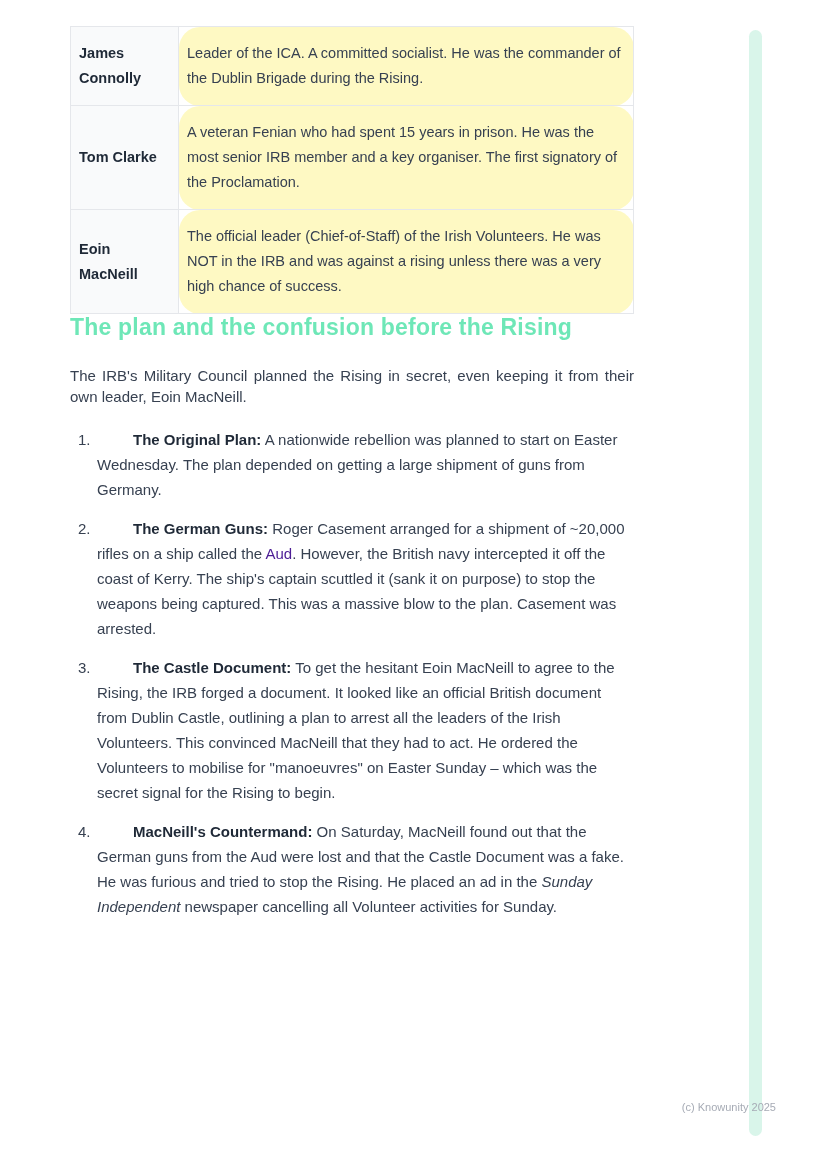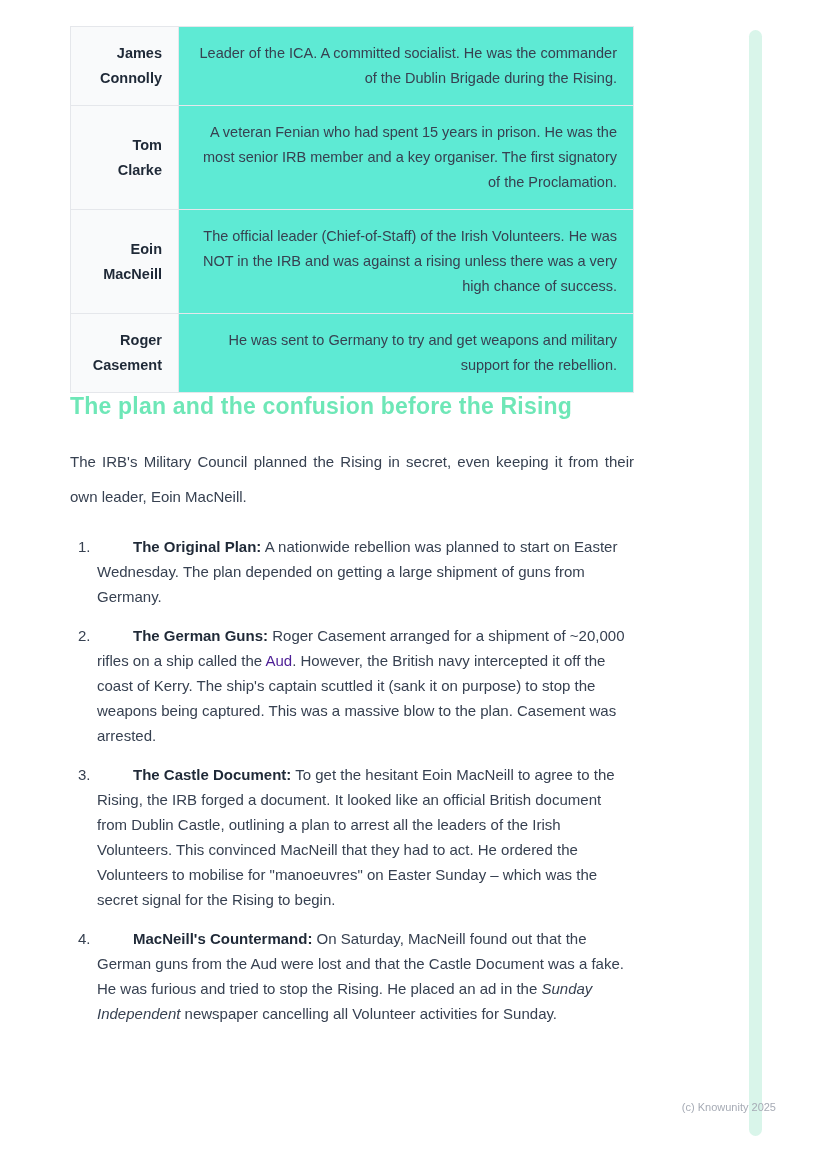--- a/index.html
+++ b/index.html
@@ -33,43 +33,43 @@
   }
   table.leaders-table {
     width: 100%;
     border-collapse: collapse;
     font-size: 14.5px;
     line-height: 25px;
   }
   table.leaders-table td {
     border: 1px solid #e5e7eb;
     vertical-align: middle;
-    padding: 14px 16px;
-    text-align: right;
+    padding: 14px 8px;
   }
   td.name-cell {
     width: 108px;
     background: #f9fafb;
     font-weight: bold;
     color: #1f2937;
   }
   td.desc-cell {
-    background: #5eead4;
+    background: #fef9c3;
     color: #374151;
+    border-radius: 21px;
   }
   h2.section-heading {
     font-size: 23px;
     font-weight: bold;
     color: #6ee7b7;
     letter-spacing: 0.2px;
   }
   p.intro {
     margin-top: 24px;
     font-size: 15px;
-    line-height: 35px;
+    line-height: 21px;
     color: #374151;
     text-align: justify;
   }
   .numbered-list {
     margin-top: 20px;
     padding-left: 8px;
     font-size: 15px;
     line-height: 25px;
     color: #374151;
   }
@@ -109,24 +109,20 @@
           <td class="desc-cell">Leader of the ICA. A committed socialist. He was the commander of the Dublin Brigade during the Rising.</td>
         </tr>
         <tr>
           <td class="name-cell">Tom Clarke</td>
           <td class="desc-cell">A veteran Fenian who had spent 15 years in prison. He was the most senior IRB member and a key organiser. The first signatory of the Proclamation.</td>
         </tr>
         <tr>
           <td class="name-cell">Eoin MacNeill</td>
           <td class="desc-cell">The official leader (Chief-of-Staff) of the Irish Volunteers. He was NOT in the IRB and was against a rising unless there was a very high chance of success.</td>
         </tr>
-        <tr>
-          <td class="name-cell">Roger Casement</td>
-          <td class="desc-cell">He was sent to Germany to try and get weapons and military support for the rebellion.</td>
-        </tr>
       </tbody>
     </table>
 
     <h2 class="section-heading">The plan and the confusion before the Rising</h2>
 
     <p class="intro">The IRB's Military Council planned the Rising in secret, even keeping it from their own leader, Eoin MacNeill.</p>
 
     <div class="numbered-list">
 
       <div class="list-item">

